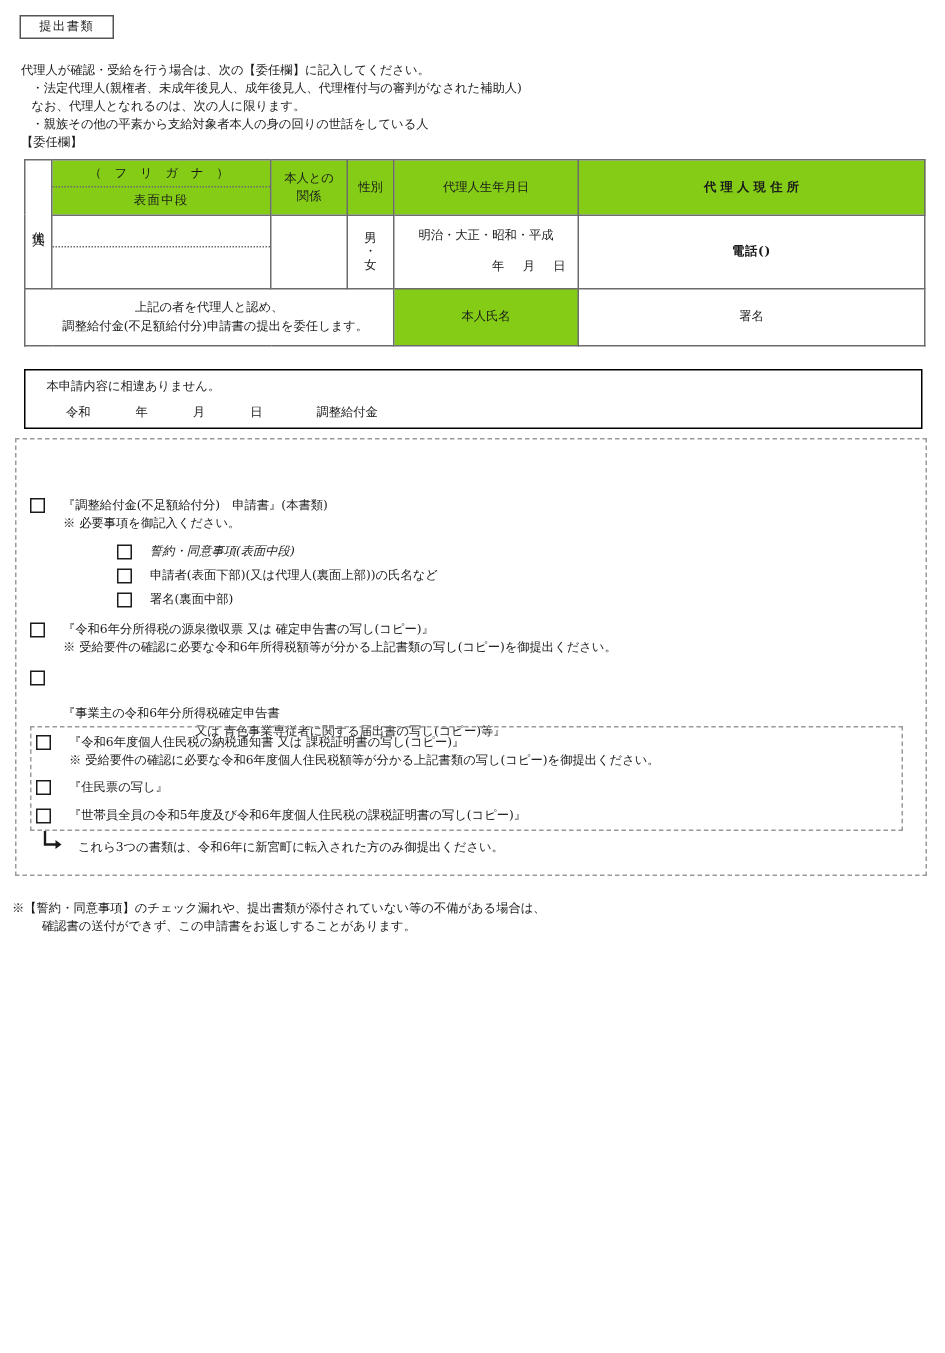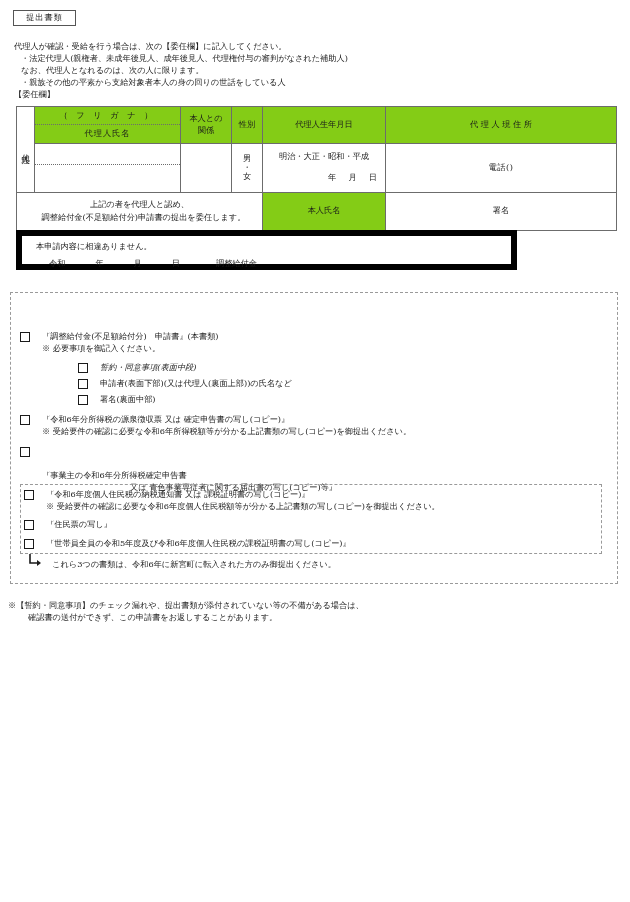--- a/index.html
+++ b/index.html
@@ -55,21 +55,21 @@
     text-orientation: upright;
     letter-spacing: 1px;
     display: inline-block;
     line-height: 1;
     font-size: 8.2px;
   }
   .c-name   { width: 145px; }
   .c-rel    { width: 50px; }
   .c-sex    { width: 30px; }
   .c-dob    { width: 122px; }
-  .c-addr   { width: auto; }
+  .c-addr   { width: auto; font-weight: bold; }
 
   .name-hdr-inner { padding: 0; }
   .furigana {
     border-bottom: 1px dotted #6c6c6c;
     padding: 3px 0 2px;
     letter-spacing: 3px;
   }
   .namelabel { padding: 3px 0 3px; letter-spacing: 1px; }
 
   .row-body td { height: 48px; }
@@ -115,24 +115,24 @@
   .sign-cell {
     text-align: left;
     vertical-align: top;
     padding: 3px 0 0 10px;
   }
 
   
   .declaration {
     position: absolute;
     left: 16px;
-    top: 230px;
-    width: 501px;
+    top: 246px;
+    width: 599px;
     height: 40px;
-    border: 6px solid #000000;
+    border: 1px solid #000000;
     box-sizing: border-box;
   }
   .decl-line1 { position: absolute; left: 14px; top: 5px; }
   .decl-line2 { position: absolute; left: 27px; top: 22px; }
   .decl-era { }
   .decl-y { margin-left: 30px; }
   .decl-m { margin-left: 30px; }
   .decl-d { margin-left: 30px; }
   .decl-name { margin-left: 36px; }
 
@@ -248,21 +248,21 @@
 </div>
 
 <table class="deleg-table">
   <tbody>
     <tr class="row-head">
       <td class="c-vert" rowspan="2">
         <span class="vert-label">代理人</span>
       </td>
       <td class="c-name hdr name-hdr-inner">
         <div class="furigana">（ フ リ ガ ナ ）</div>
-        <div class="namelabel">代理人氏名</div>
+        <div class="namelabel">表面中段</div>
       </td>
       <td class="c-rel hdr">
         <div>本人との</div>
         <div>関係</div>
       </td>
       <td class="c-sex hdr">性別</td>
       <td class="c-dob hdr">代理人生年月日</td>
       <td class="c-addr hdr">代 理 人 現 住 所</td>
     </tr>
 

